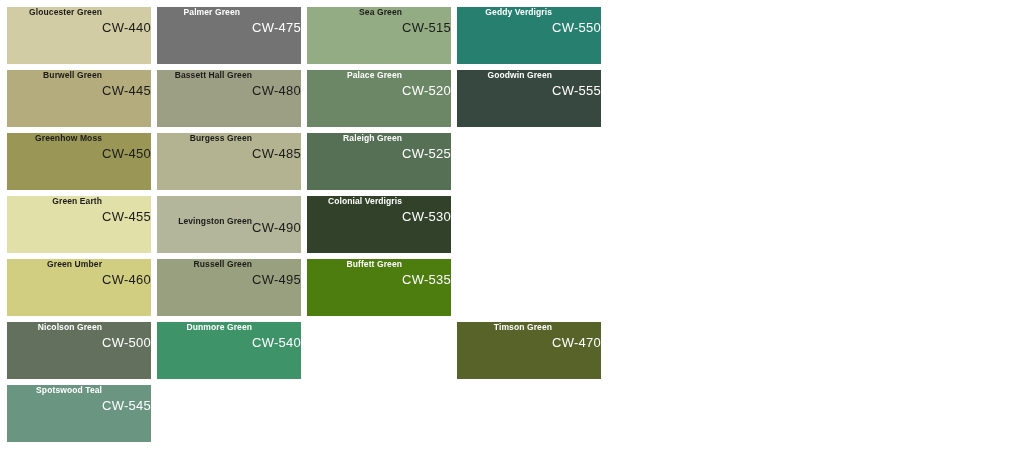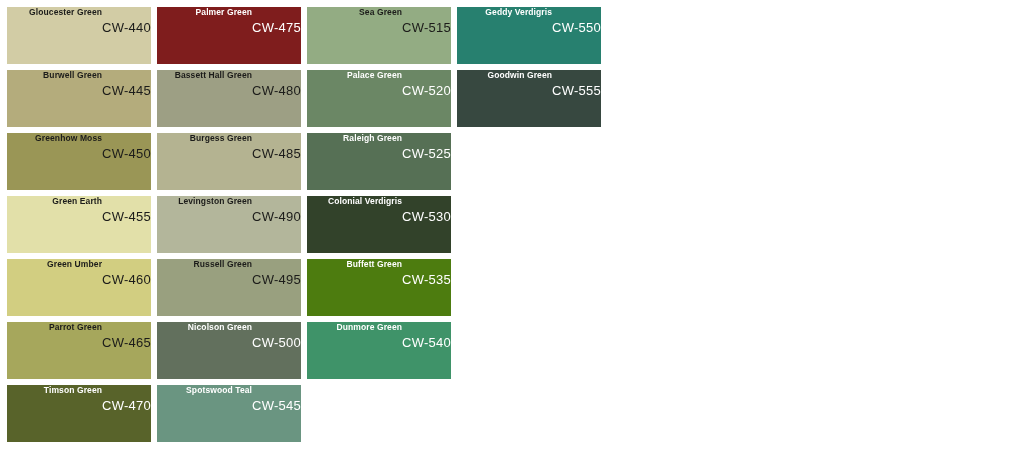--- a/index.html
+++ b/index.html
@@ -68,21 +68,21 @@
 </style>
 </head>
 <body>
 
 <div class="palette">
   <div class="grid" id="swatch-grid">
       <div class="swatch text-dark" style="background: rgb(210, 204, 165);">
         <div class="swatch-name">Gloucester Green</div>
         <div class="swatch-code">CW-440</div>
       </div>
-      <div class="swatch text-light" style="background: #7f1d1d;">
+      <div class="swatch text-light" style="background: #737373; gap: 12px;">
         <div class="swatch-name">Palmer Green</div>
         <div class="swatch-code">CW-475</div>
       </div>
       <div class="swatch text-dark" style="background: rgb(147, 172, 131);">
         <div class="swatch-name">Sea Green</div>
         <div class="swatch-code">CW-515</div>
       </div>
       <div class="swatch text-light" style="background: rgb(39, 128, 111);">
         <div class="swatch-name">Geddy Verdigris</div>
         <div class="swatch-code">CW-550</div>
@@ -113,21 +113,21 @@
       </div>
       <div class="swatch text-light" style="background: rgb(86, 112, 85);">
         <div class="swatch-name">Raleigh Green</div>
         <div class="swatch-code">CW-525</div>
       </div>
       <div class="swatch empty"></div>
       <div class="swatch text-dark" style="background: rgb(226, 224, 169);">
         <div class="swatch-name">Green Earth</div>
         <div class="swatch-code">CW-455</div>
       </div>
-      <div class="swatch text-dark" style="background: rgb(179, 182, 155);">
+      <div class="swatch text-dark" style="background: rgb(179, 182, 155); align-items: center;">
         <div class="swatch-name">Levingston Green</div>
         <div class="swatch-code">CW-490</div>
       </div>
       <div class="swatch text-light" style="background: rgb(50, 66, 42);">
         <div class="swatch-name">Colonial Verdigris</div>
         <div class="swatch-code">CW-530</div>
       </div>
       <div class="swatch empty"></div>
       <div class="swatch text-dark" style="background: rgb(210, 206, 129);">
         <div class="swatch-name">Green Umber</div>
@@ -135,24 +135,20 @@
       </div>
       <div class="swatch text-dark" style="background: rgb(153, 160, 127);">
         <div class="swatch-name">Russell Green</div>
         <div class="swatch-code">CW-495</div>
       </div>
       <div class="swatch text-light" style="background: #4d7c0f;">
         <div class="swatch-name">Buffett Green</div>
         <div class="swatch-code">CW-535</div>
       </div>
       <div class="swatch empty"></div>
-      <div class="swatch text-dark" style="background: rgb(166, 167, 92);">
-        <div class="swatch-name">Parrot Green</div>
-        <div class="swatch-code">CW-465</div>
-      </div>
       <div class="swatch text-light" style="background: rgb(98, 112, 93);">
         <div class="swatch-name">Nicolson Green</div>
         <div class="swatch-code">CW-500</div>
       </div>
       <div class="swatch text-light" style="background: rgb(63, 147, 105);">
         <div class="swatch-name">Dunmore Green</div>
         <div class="swatch-code">CW-540</div>
       </div>
       <div class="swatch empty"></div>
       <div class="swatch text-light" style="background: rgb(88, 99, 42);">

